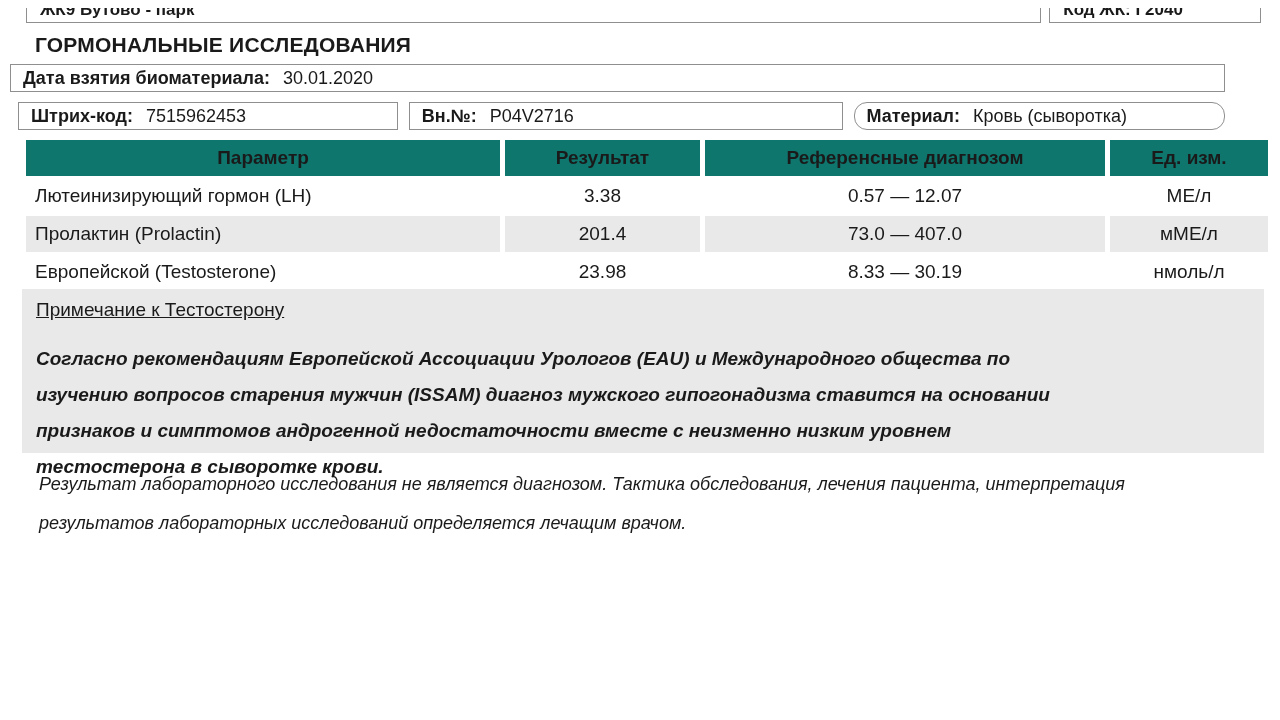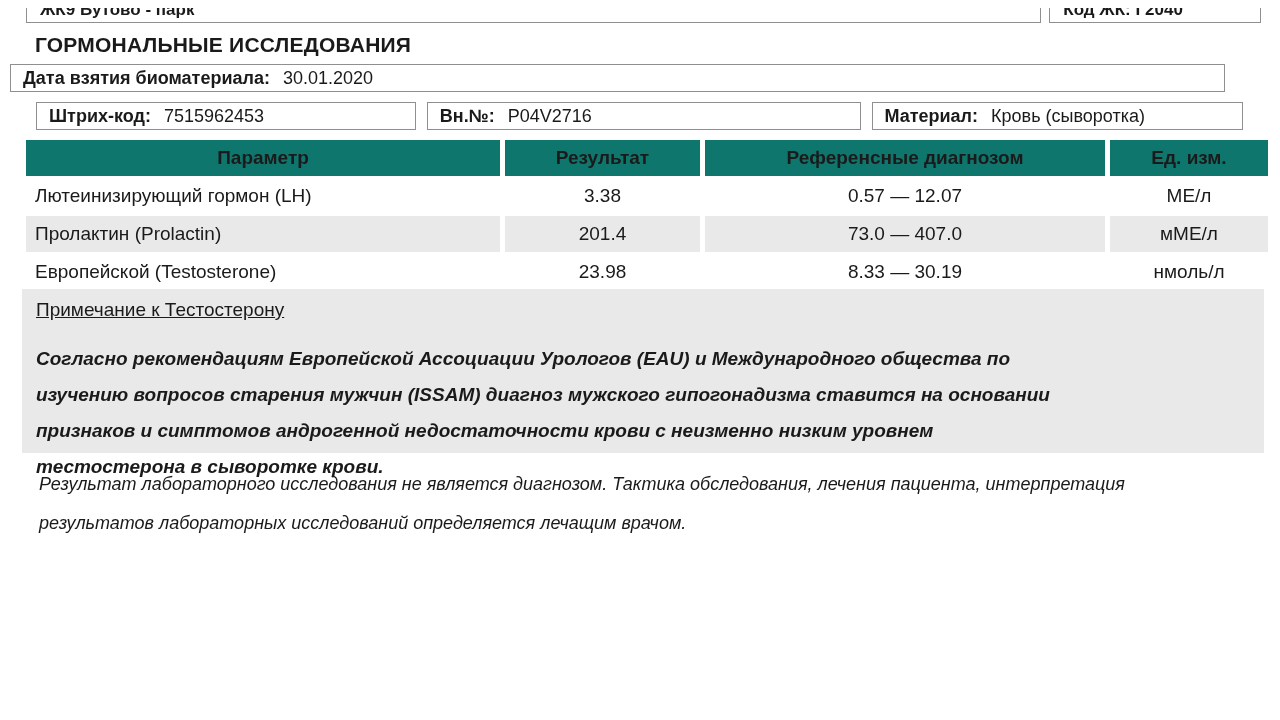--- a/index.html
+++ b/index.html
@@ -14,22 +14,22 @@
   .top-box.tleft { width:1022px; }
   .top-box.tright { width:213px; }
 
   .section-title { position:absolute; left:23px; top:21px; font-size:21px; font-weight:bold; letter-spacing:0.2px; }
 
   .meta-box { border:1px solid #8f8f8f; background:#fff; height:28px; padding:3px 8px;
               font-size:18px; white-space:nowrap; overflow:hidden; }
   .meta-box .lbl { font-weight:bold; }
   .meta-box .val { margin-left:5px; }
   .date-box { position:absolute; left:2px; top:56px; width:1215px; }
-  .id-row  { position:absolute; left:24px; top:90px; width:1215px; display:flex; gap:11px; }
-  .id-box1 { width:408px; } .id-box2 { width:466px; } .id-box3 { width:399px; }
+  .id-row  { position:absolute; left:6px; top:90px; width:1215px; display:flex; gap:11px; }
+  .id-box1 { width:408px; } .id-box2 { width:466px; } .id-box3 { width:399px;border-radius:13px; }
 
   
   .table { position:absolute; left:14px; top:128px; width:1242px;
            display:grid; grid-template-columns:474px 195px 400px 158px;
            column-gap:5px; row-gap:2px; }
   .cell { height:36px; display:flex; align-items:center; justify-content:center; font-size:19px; }
   .cell.h { background:#0f766e; font-weight:bold; }
   .cell.param { justify-content:flex-start; padding-left:9px; }
 
   
@@ -93,21 +93,21 @@
     <div class="cell param">Европейской (Testosterone)</div>
     <div class="cell">23.98</div>
     <div class="cell">8.33 — 30.19</div>
     <div class="cell">нмоль/л</div>
   </div>
 
   <div class="note">
     <div class="note-title">Примечание к Тестостерону</div>
     <div class="note-line">Согласно рекомендациям Европейской Ассоциации Урологов (EAU) и Международного общества по</div>
     <div class="note-line">изучению вопросов старения мужчин (ISSAM) диагноз мужского гипогонадизма ставится на основании</div>
-    <div class="note-line">признаков и симптомов  андрогенной недостаточности крови с неизменно низким уровнем</div>
+    <div class="note-line">признаков и симптомов  андрогенной недостаточности вместе с неизменно низким уровнем</div>
     <div class="note-line">тестостерона в сыворотке крови.</div>
   </div>
 
   <div class="footer">
     <div class="footer-line">Результат лабораторного исследования не является диагнозом. Тактика обследования, лечения пациента, интерпретация</div>
     <div class="footer-line">результатов лабораторных исследований определяется лечащим врачом.</div>
   </div>
 
 </div>
 

